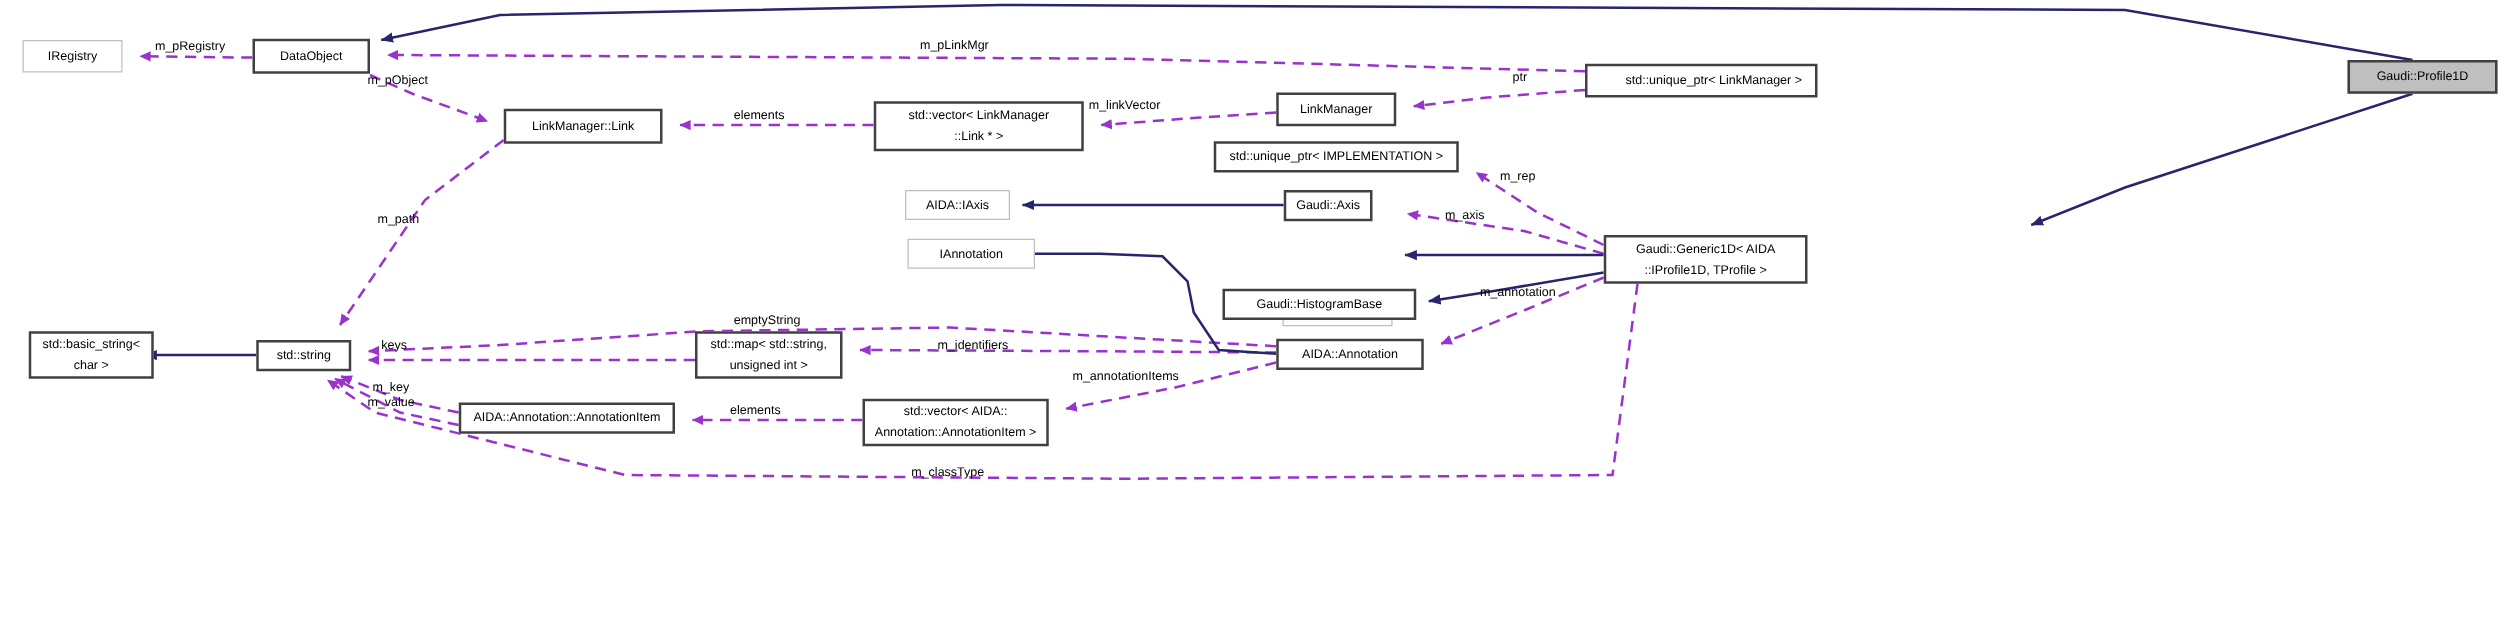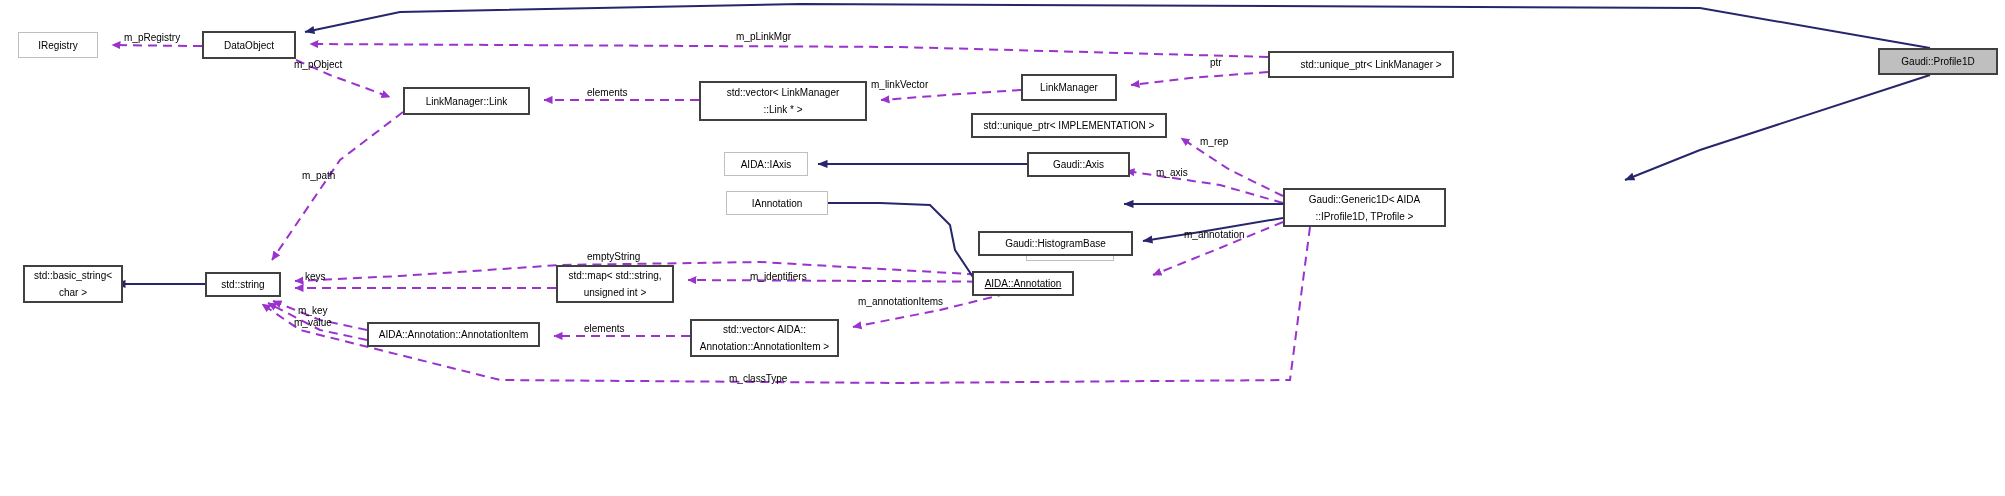--- a/index.html
+++ b/index.html
@@ -119,32 +119,32 @@
   <div class="node light" style="left:18px;top:32px;width:80px;height:26px;">IRegistry</div>
   <div class="node solid" style="left:202px;top:31px;width:94px;height:28px;">DataObject</div>
   <div class="node solid" style="left:403px;top:87px;width:127px;height:28px;">LinkManager::Link</div>
   <div class="node solid" style="left:699px;top:81px;width:168px;height:40px;">std::vector&lt; LinkManager
 ::Link * &gt;</div>
   <div class="node solid" style="left:1021px;top:74px;width:96px;height:27px;">LinkManager</div>
   <div class="node solid" style="left:1268px;top:51px;width:186px;height:27px;padding-left:20px;">std::unique_ptr&lt; LinkManager &gt;</div>
   <div class="node current" style="left:1878px;top:48px;width:120px;height:27px;">Gaudi::Profile1D</div>
   <div class="node solid" style="left:971px;top:113px;width:196px;height:25px;">std::unique_ptr&lt; IMPLEMENTATION &gt;</div>
   <div class="node light" style="left:724px;top:152px;width:84px;height:24px;">AIDA::IAxis</div>
-  <div class="node solid" style="left:1027px;top:152px;width:103px;height:25px;">Gaudi::Axis</div>
+  <div class="node solid" style="left:1027px;top:152px;width:71px;height:25px;">Gaudi::Axis</div>
   <div class="node light" style="left:726px;top:191px;width:102px;height:24px;">IAnnotation</div>
   <div class="node light" style="left:1026px;top:192px;width:88px;height:23px;margin-top:46px;">INTERFACE</div>
   <div class="node solid" style="left:1283px;top:188px;width:163px;height:39px;">Gaudi::Generic1D&lt; AIDA
 ::IProfile1D, TProfile &gt;</div>
   <div class="node solid" style="left:978px;top:231px;width:155px;height:25px;">Gaudi::HistogramBase</div>
   <div class="node solid" style="left:3px;top:265px;width:100px;height:38px;margin-left:20px;">std::basic_string&lt;
 char &gt;</div>
   <div class="node solid" style="left:205px;top:272px;width:76px;height:25px;">std::string</div>
   <div class="node solid" style="left:556px;top:265px;width:118px;height:38px;">std::map&lt; std::string,
 unsigned int &gt;</div>
-  <div class="node solid" style="left:972px;top:271px;width:102px;height:25px;text-decoration:underline;">AIDA::Annotation</div>
+  <div class="node solid" style="left:1021px;top:271px;width:118px;height:25px;">AIDA::Annotation</div>
   <div class="node solid" style="left:367px;top:322px;width:173px;height:25px;">AIDA::Annotation::AnnotationItem</div>
   <div class="node solid" style="left:690px;top:319px;width:149px;height:38px;">std::vector&lt; AIDA::
 Annotation::AnnotationItem &gt;</div>
 
   <div class="elabel" style="left:124px;top:30px;">m_pRegistry</div>
   <div class="elabel" style="left:736px;top:29px;">m_pLinkMgr</div>
   <div class="elabel" style="left:1210px;top:55px;">ptr</div>
   <div class="elabel" style="left:294px;top:57px;">m_pObject</div>
   <div class="elabel" style="left:587px;top:85px;">elements</div>
   <div class="elabel" style="left:871px;top:77px;">m_linkVector</div>

